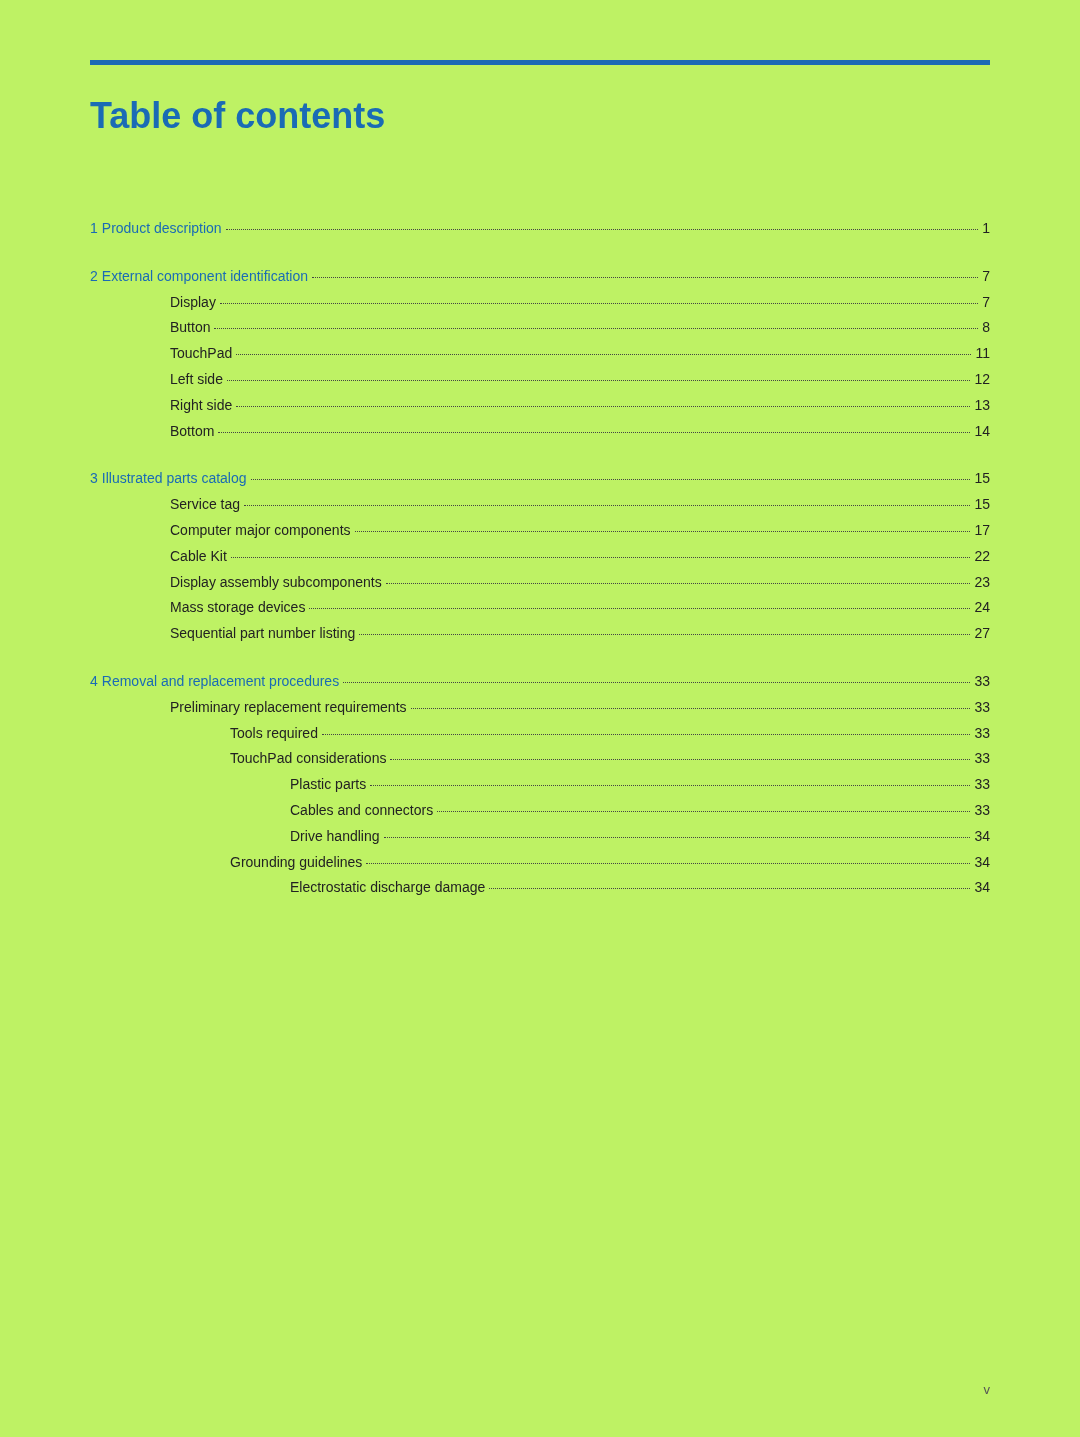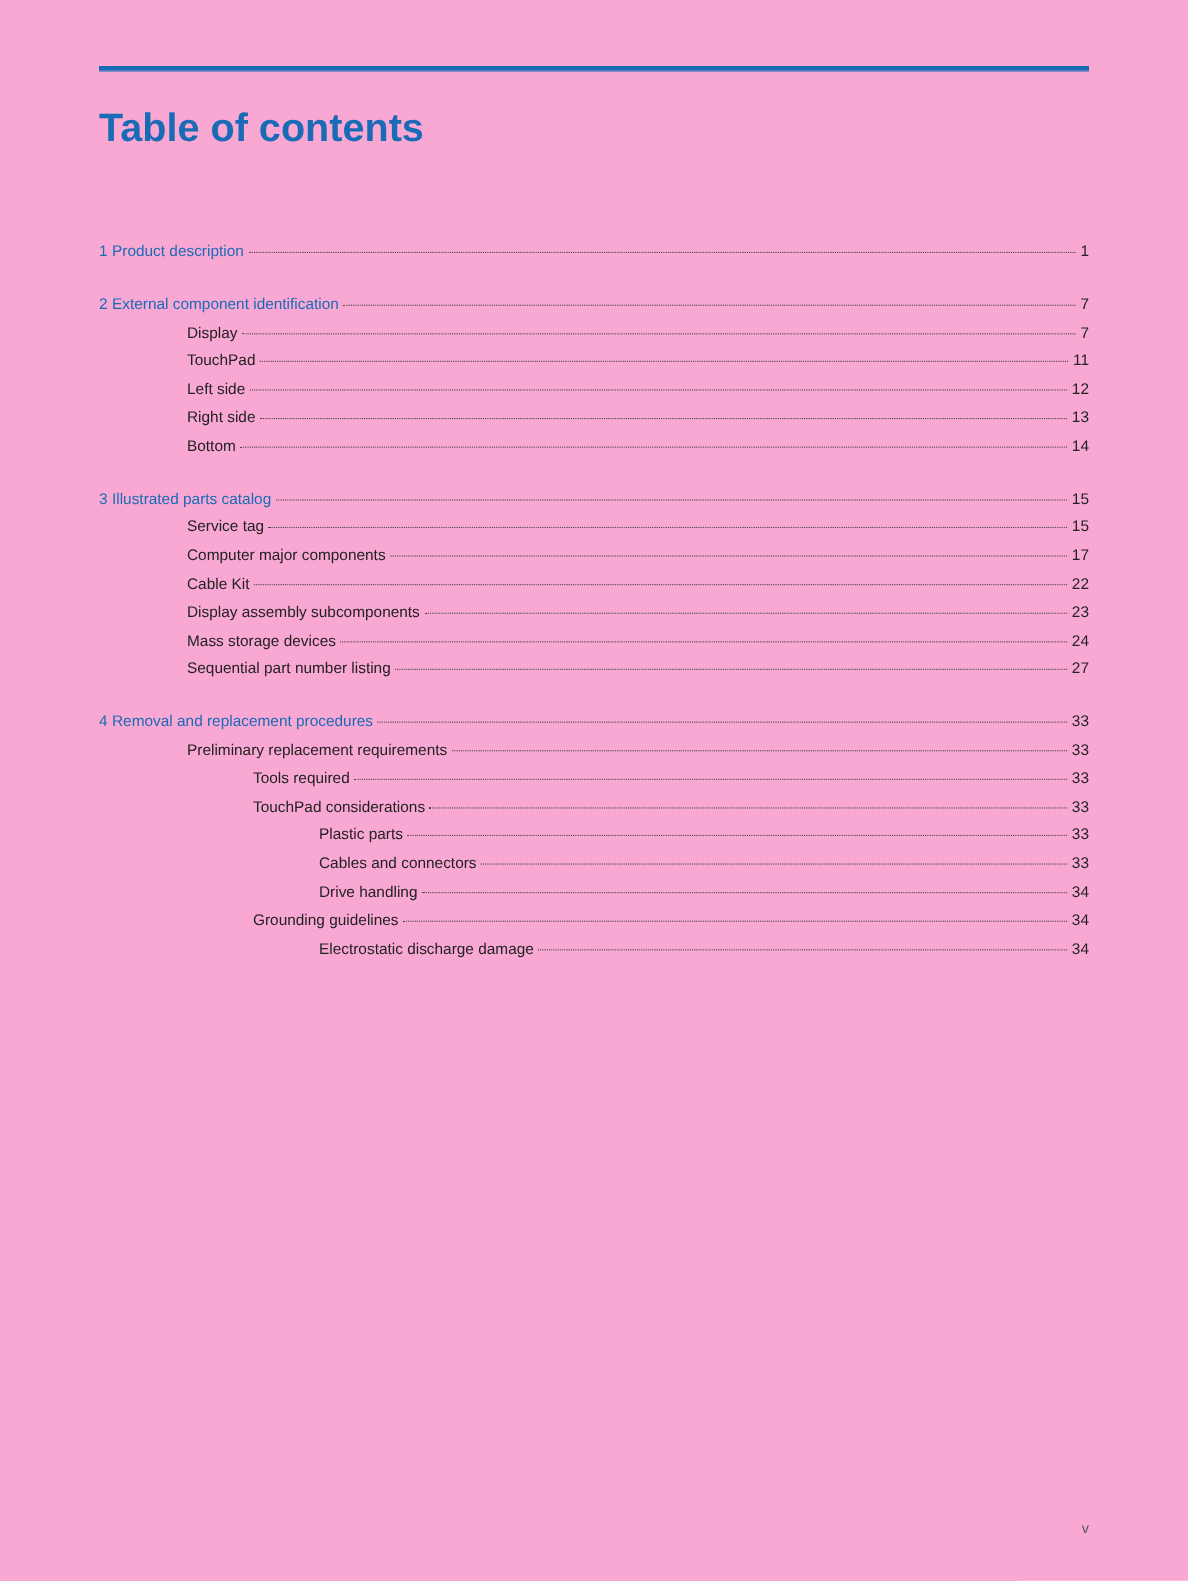--- a/index.html
+++ b/index.html
@@ -14,21 +14,21 @@
       font-size: 14px;
       color: #222222;
       width: 1080px;
       min-height: 1437px;
       padding: 0;
     }
 
     .page {
       width: 1080px;
       min-height: 1437px;
-      background: #f9a8d4;
+      background: #bef264;
       padding: 60px 90px 80px 90px;
       position: relative;
     }
 
     .top-border {
       width: 100%;
       height: 4px;
       background: #1a6bb5;
       margin-bottom: 0;
     }
@@ -136,20 +136,25 @@
         <span class="entry-text"><span class="chapter-num">2</span>External component identification</span>
         <span class="dots"></span>
         <span class="page-num">7</span>
       </div>
       <div class="toc-entry sub-entry">
         <span class="entry-text">Display</span>
         <span class="dots"></span>
         <span class="page-num">7</span>
       </div>
       <div class="toc-entry sub-entry">
+        <span class="entry-text">Button</span>
+        <span class="dots"></span>
+        <span class="page-num">8</span>
+      </div>
+      <div class="toc-entry sub-entry">
         <span class="entry-text">TouchPad</span>
         <span class="dots"></span>
         <span class="page-num">11</span>
       </div>
       <div class="toc-entry sub-entry">
         <span class="entry-text">Left side</span>
         <span class="dots"></span>
         <span class="page-num">12</span>
       </div>
       <div class="toc-entry sub-entry">

